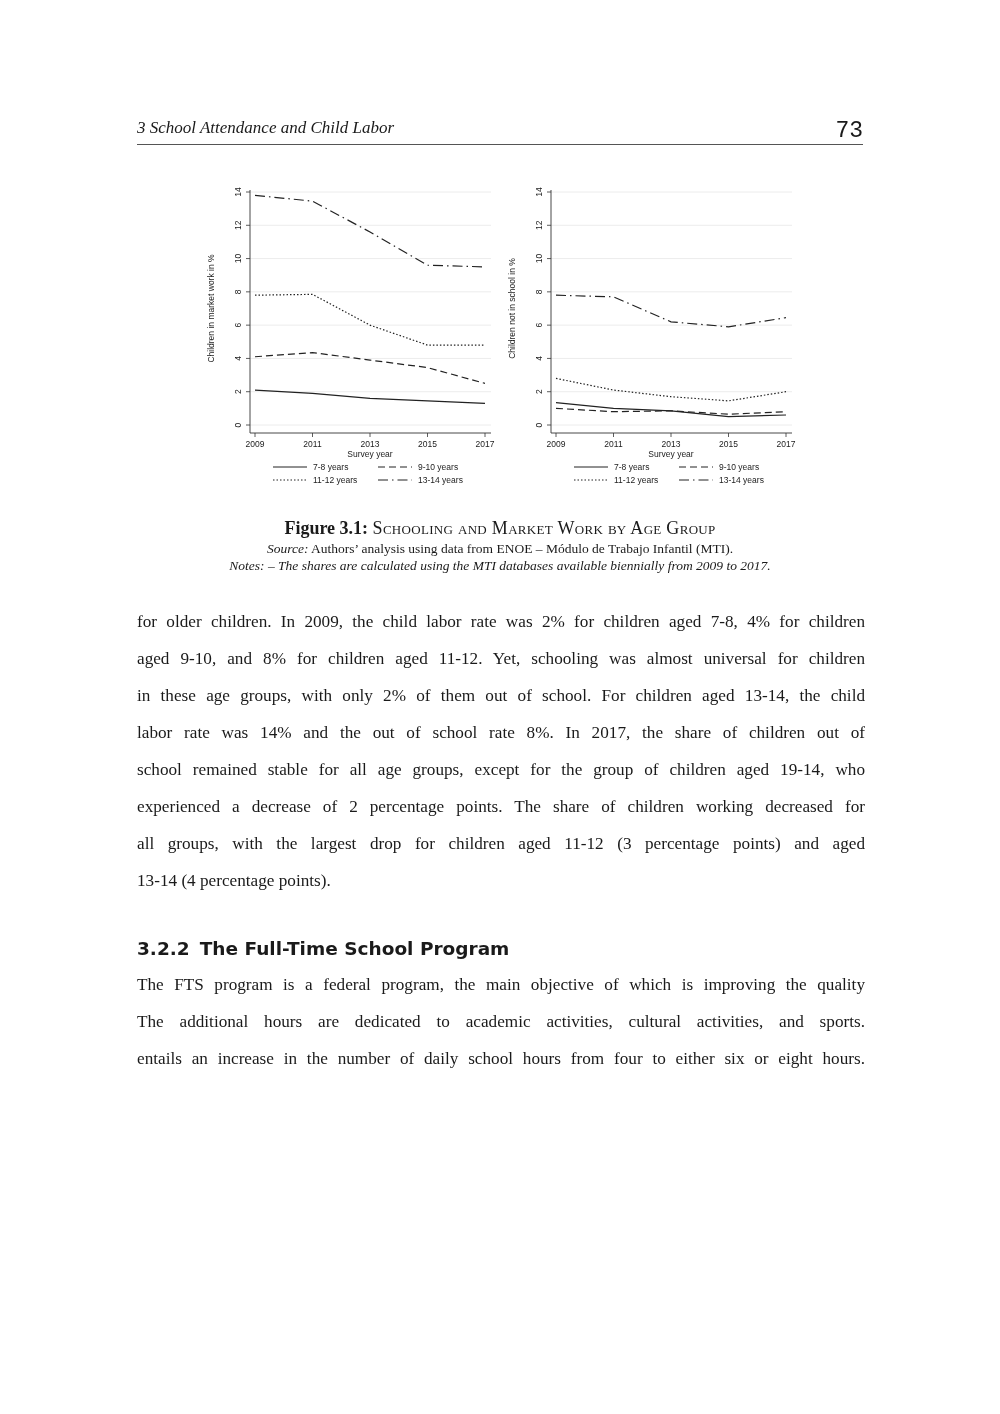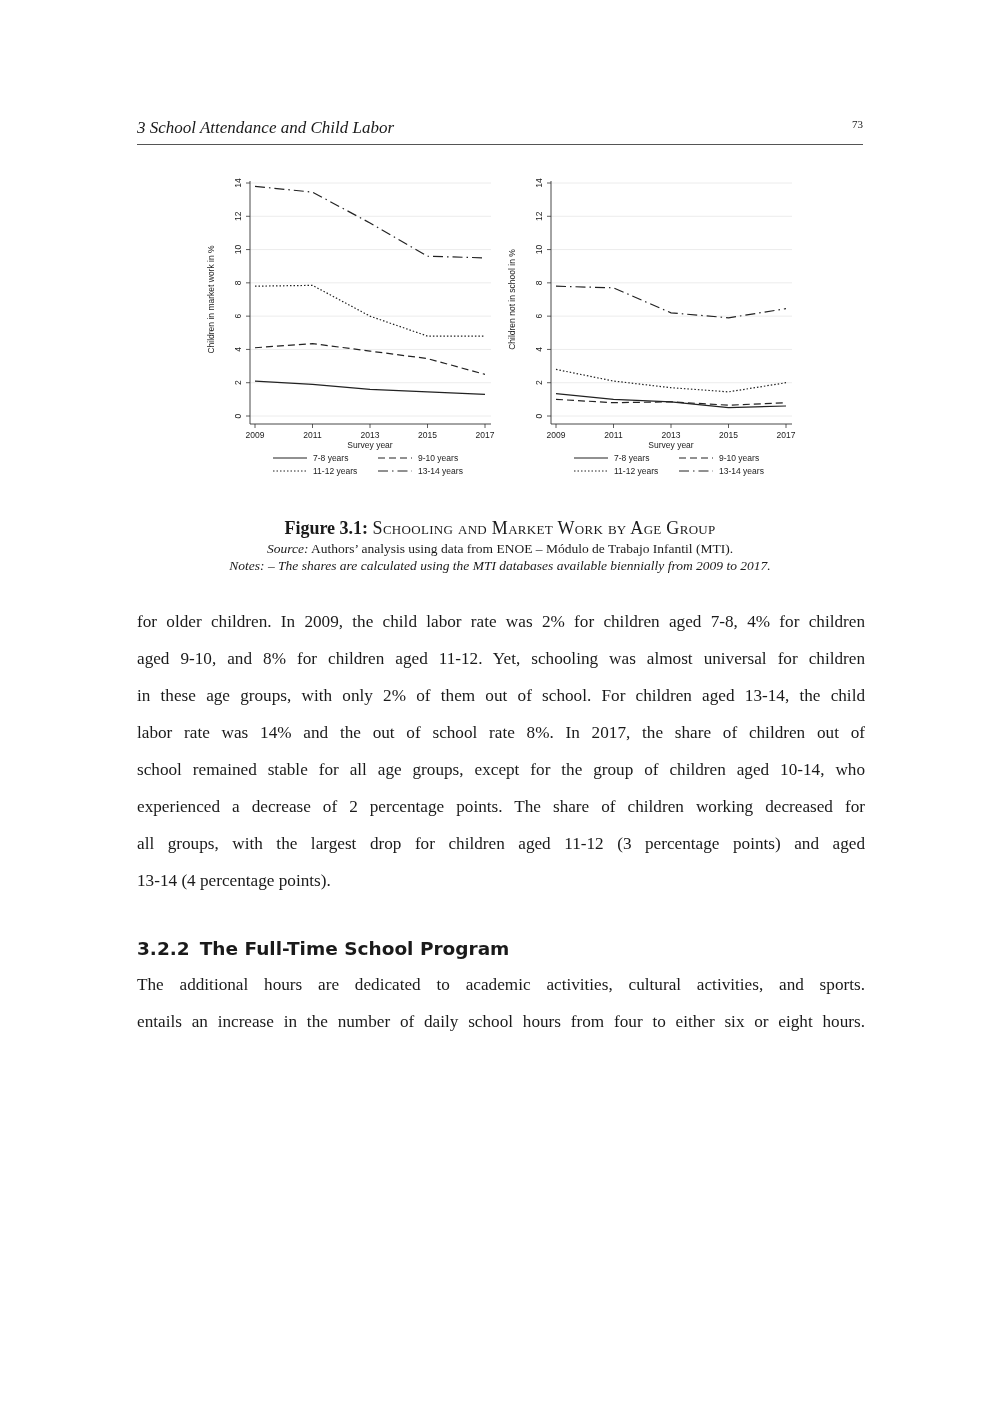--- a/index.html
+++ b/index.html
@@ -1,20 +1,20 @@
 <!DOCTYPE html>
 <html><head>
 <meta charset="utf-8">
 <style>
   html, body { margin:0; padding:0; background:#ffffff; }
   body { width:1000px; height:1414px; position:relative; font-family:"DejaVu Serif", "Liberation Serif", serif; color:#1a1a1a; overflow:hidden; }
   .running-head { position:absolute; left:137px; top:116px; width:726px; height:28px; border-bottom:1px solid #555; }
   .running-head .title { position:absolute; left:0; top:2px; font-style:italic; font-size:17px; font-family:"Liberation Serif", serif; }
-  .running-head .page { position:absolute; right:0; top:2px; font-size:11px; font-family:Liberation Serif, serif; }
-  .figure { position:absolute; left:195px; top:169px; width:620px; height:320px; }
+  .running-head .page { position:absolute; right:0; top:2px; font-size:23px; font-family:Liberation Mono, monospace; }
+  .figure { position:absolute; left:195px; top:178px; width:620px; height:320px; }
   .figure svg { position:absolute; left:0; top:0; }
   .caption { position:absolute; left:137px; top:518px; width:726px; text-align:center; font-family:"Liberation Serif", serif; }
   .caption .cap-line1 { font-size:18px; }
   .caption .cap-label { font-weight:bold; }
   .caption .cap-title { font-variant:small-caps; letter-spacing:0.3px; }
   .caption .cap-line2 { font-size:13.5px; margin-top:2px; }
   .caption .cap-line3 { font-size:13.5px; font-style:italic; margin-top:1px; }
   .body-text { position:absolute; left:137px; width:728px; font-family:"Liberation Serif", serif; font-size:17.2px; line-height:37px; text-align:justify; }
   .para1 { top:603px; }
   .section-heading { position:absolute; left:137px; top:938px; font-family:"DejaVu Sans", sans-serif; font-weight:bold; font-size:18.5px; }
@@ -150,26 +150,27 @@
     <i>Source:</i><span> Authors’ analysis using data from ENOE – Módulo de Trabajo Infantil (MTI).</span>
   </div>
   <div class="cap-line3">Notes: – The shares are calculated using the MTI databases available biennially from 2009 to 2017.</div>
 </div>
 
 <div class="body-text para1">
   <span class="line">for older children. In 2009, the child labor rate was 2% for children aged 7-8, 4% for children</span>
   <span class="line">aged 9-10, and 8% for children aged 11-12. Yet, schooling was almost universal for children</span>
   <span class="line">in these age groups, with only 2% of them out of school. For children aged 13-14, the child</span>
   <span class="line">labor rate was 14% and the out of school rate 8%. In 2017, the share of children out of</span>
-  <span class="line">school remained stable for all age groups, except for the group of children aged 10-14, who</span>
+  <span class="line">school remained stable for all age groups, except for the group of children aged 19-14, who</span>
   <span class="line">experienced a decrease of 2 percentage points. The share of children working decreased for</span>
   <span class="line">all groups, with the largest drop for children aged 11-12 (3 percentage points) and aged</span>
   <span class="line last">13-14 (4 percentage points).</span>
 </div>
 
 <div class="section-heading">
   <span class="num">3.2.2</span><span>The Full-Time School Program</span>
 </div>
 
 <div class="body-text para2" style="top:966px;">
+  <span class="line">The FTS program is a federal program, the main objective of which is improving the quality</span>
   <span class="line">The additional hours are dedicated to academic activities, cultural activities, and sports.</span>
   <span class="line">entails an increase in the number of daily school hours from four to either six or eight hours.</span>
 </div>
 
 </body></html>

